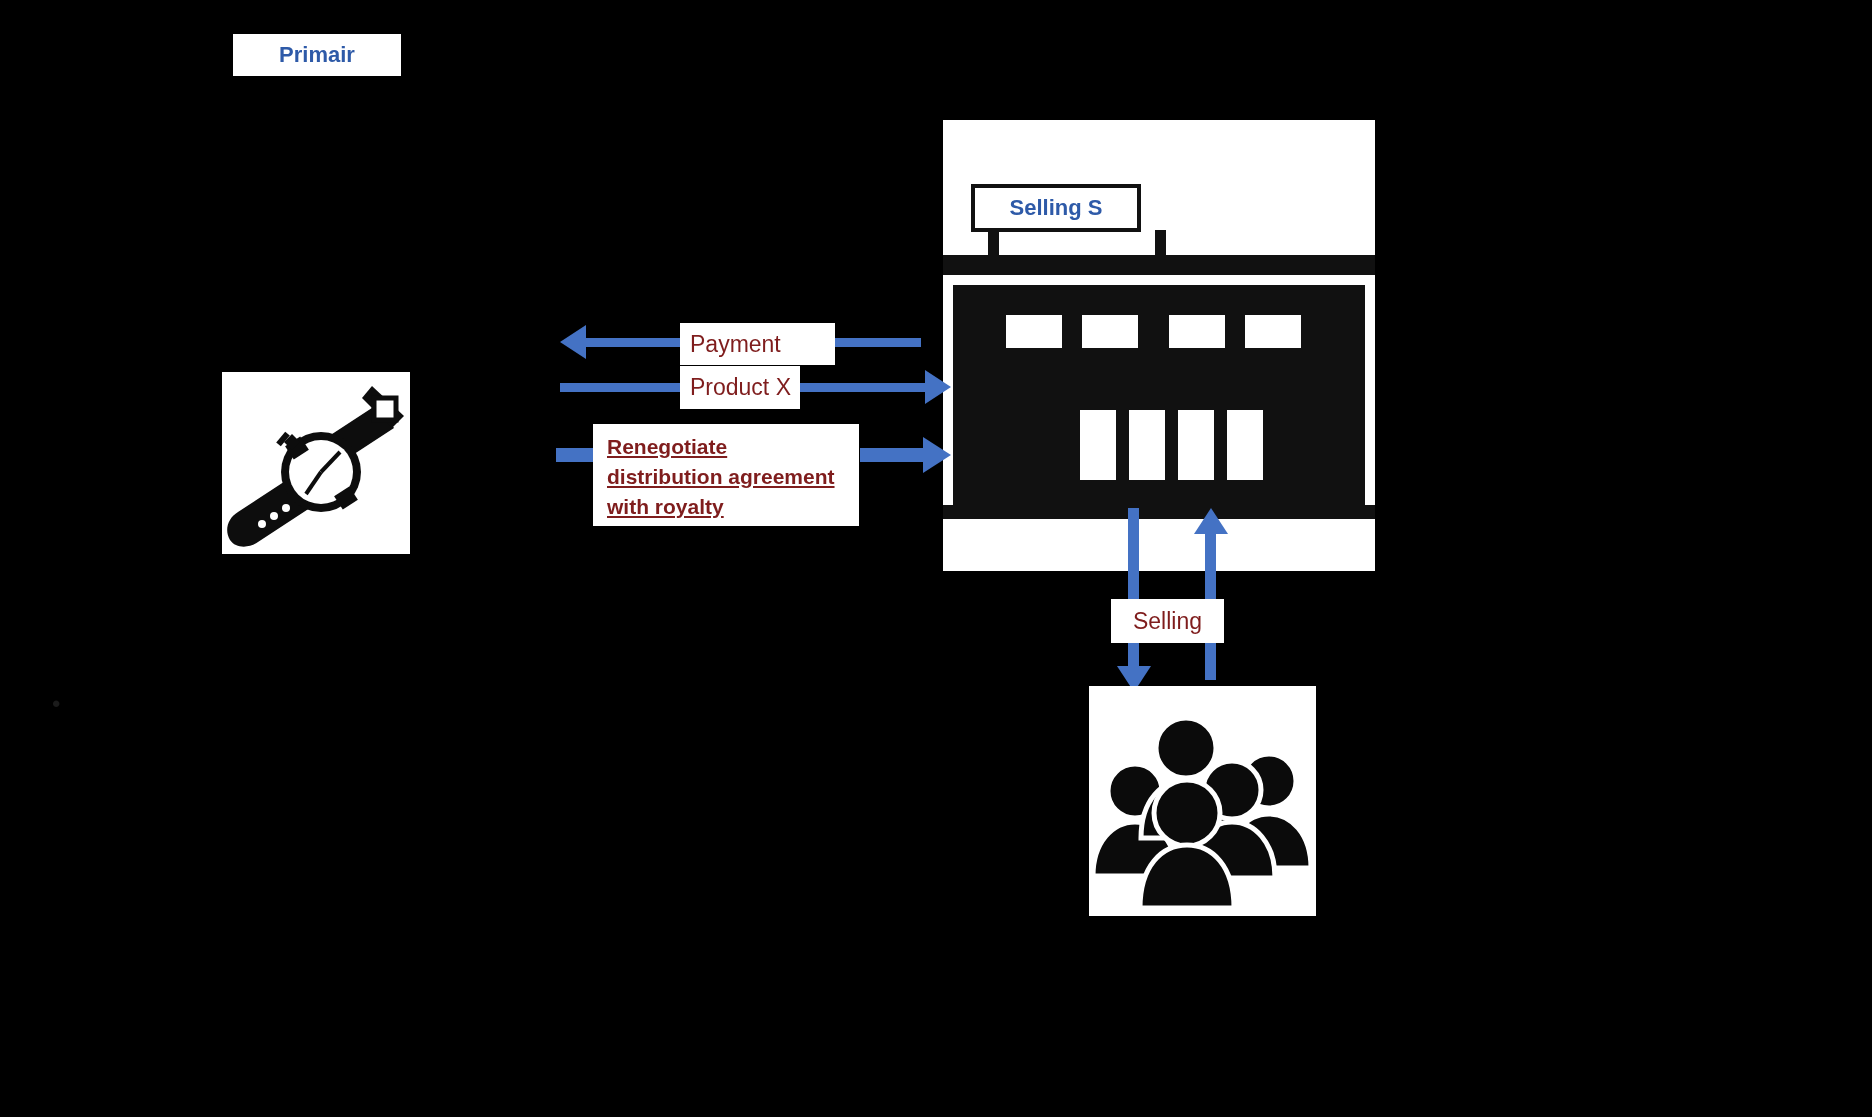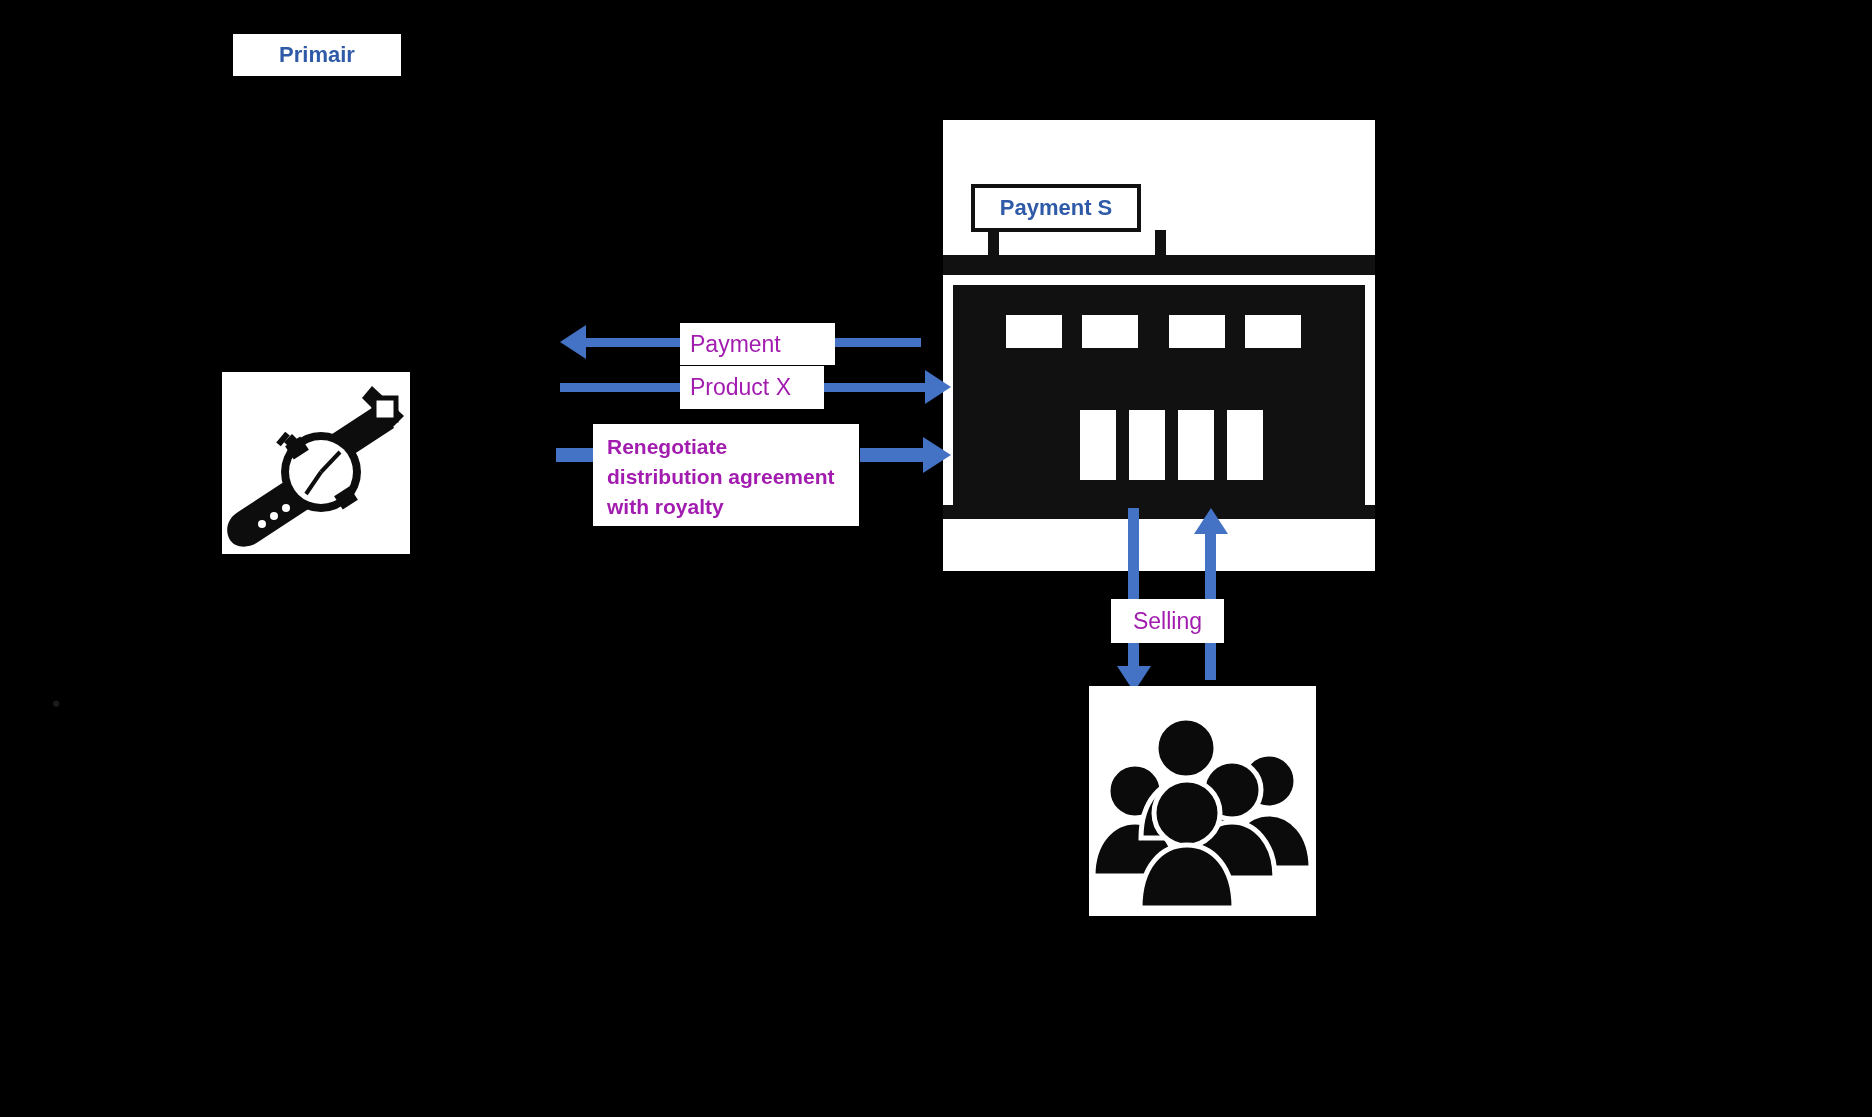--- a/index.html
+++ b/index.html
@@ -5,21 +5,21 @@
   html,body{margin:0;padding:0;background:#000;}
   body{
     width:1872px;height:1117px;position:relative;overflow:hidden;
     font-family:"Liberation Sans", sans-serif;
     background:#000000;
   }
   .stage{position:absolute;left:0;top:0;width:1872px;height:1117px;border-radius:8px;}
 
   
   .labelbox{
-    position:absolute;background:#ffffff;color:#a21caf;
+    position:absolute;background:#ffffff;color:#7f1d1d;
     display:flex;align-items:center;box-sizing:border-box;
     font-family:"Liberation Sans", sans-serif;
   }
 
   
   #primair-box{
     left:233px;top:34px;width:168px;height:45px;
     justify-content:center;
     color:#2E5AA8;font-weight:bold;font-size:22px;
     border-bottom:3px solid #000;
@@ -57,27 +57,27 @@
   .h-shaft{position:absolute;background:#4472C4;height:9px;}
   .v-shaft{position:absolute;background:#4472C4;width:11px;}
   .arrowhead{position:absolute;width:0;height:0;}
   .ah-left{border-top:17px solid transparent;border-bottom:17px solid transparent;border-right:26px solid #4472C4;}
   .ah-right{border-top:17px solid transparent;border-bottom:17px solid transparent;border-left:26px solid #4472C4;}
   .ah-down{border-left:17px solid transparent;border-right:17px solid transparent;border-top:26px solid #4472C4;}
   .ah-up{border-left:17px solid transparent;border-right:17px solid transparent;border-bottom:26px solid #4472C4;}
 
   
   #payment-label{left:680px;top:323px;width:155px;height:42px;padding-left:10px;font-size:23px;}
-  #productx-label{left:680px;top:366px;width:144px;height:43px;padding-left:10px;font-size:23px;text-align:right;}
+  #productx-label{left:680px;top:366px;width:120px;height:43px;padding-left:10px;font-size:23px;text-align:right;}
   #renegotiate-label{
     left:593px;top:424px;width:266px;height:102px;
     padding:8px 10px 8px 14px;font-size:21px;font-weight:bold;line-height:1.42;
     align-items:flex-start;
   }
-  #renegotiate-label span{}
+  #renegotiate-label span{text-decoration:underline;}
   #selling-label{left:1111px;top:599px;width:113px;height:44px;justify-content:center;font-size:23px;}
 
   
   #body-text{
     position:absolute;left:50px;top:686px;width:1010px;
     color:#1b1b1b;font-size:24.5px;line-height:1.285;
     text-align:justify;
   }
   #body-bullet{position:absolute;left:52px;top:690px;color:#1b1b1b;font-size:24px;}
 </style>
@@ -142,21 +142,21 @@
     <div class="sf-part sf-white" style="left:137px;top:290px;width:36px;height:70px;"></div>
     <div class="sf-part sf-white" style="left:186px;top:290px;width:36px;height:70px;"></div>
     <div class="sf-part sf-white" style="left:235px;top:290px;width:36px;height:70px;"></div>
     <div class="sf-part sf-white" style="left:284px;top:290px;width:36px;height:70px;"></div>
 
     <div class="sf-part sf-black" style="left:0;top:385px;width:432px;height:14px;"></div>
     <div class="sf-part sf-white" style="left:0;top:399px;width:432px;height:52px;"></div>
   </div>
 
   <div class="labelbox" id="company-s-sign">
-    <span>Payment S</span>
+    <span>Selling S</span>
   </div>
 
   <div class="h-shaft" style="left:586px;top:338px;width:335px;"></div>
   <div class="arrowhead ah-left" style="left:560px;top:325px;"></div>
   <div class="labelbox" id="payment-label">
     <span>Payment</span>
   </div>
 
   <div class="h-shaft" style="left:560px;top:383px;width:372px;"></div>
   <div class="arrowhead ah-right" style="left:925px;top:370px;"></div>

